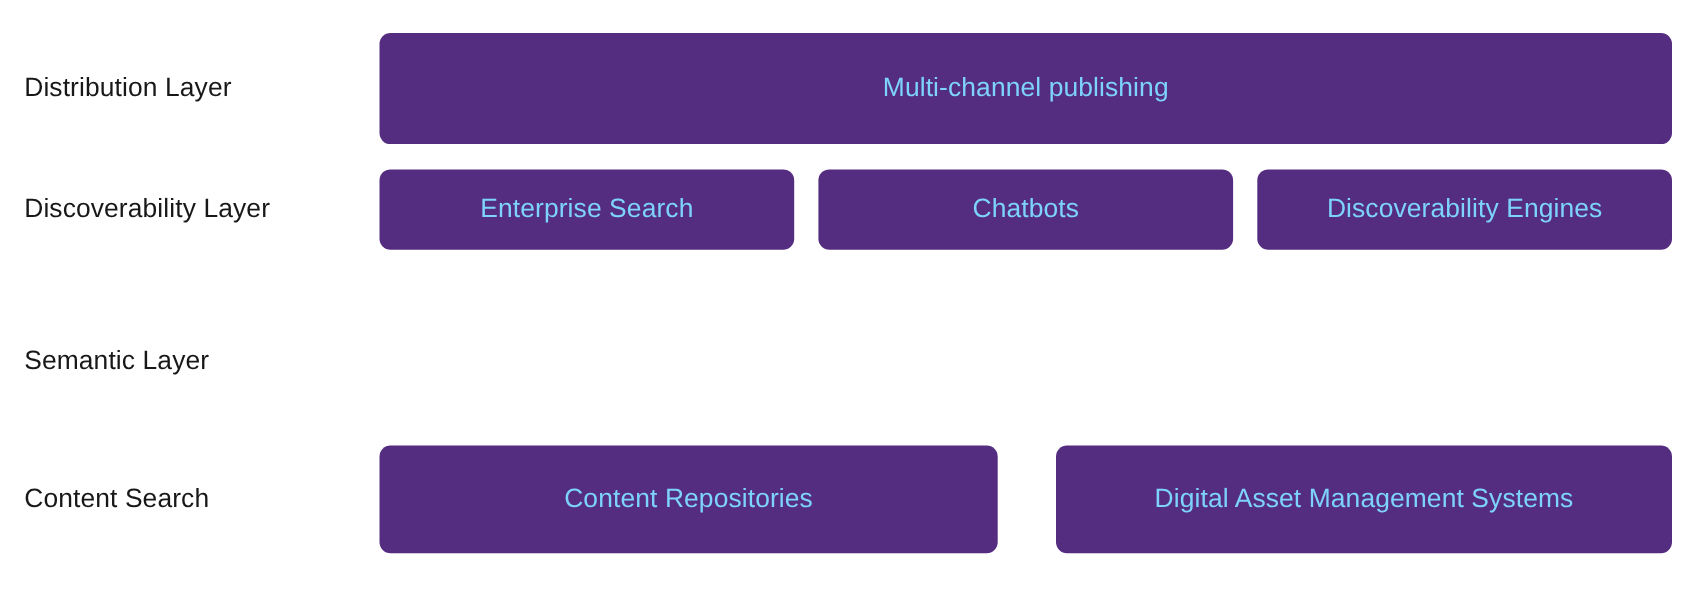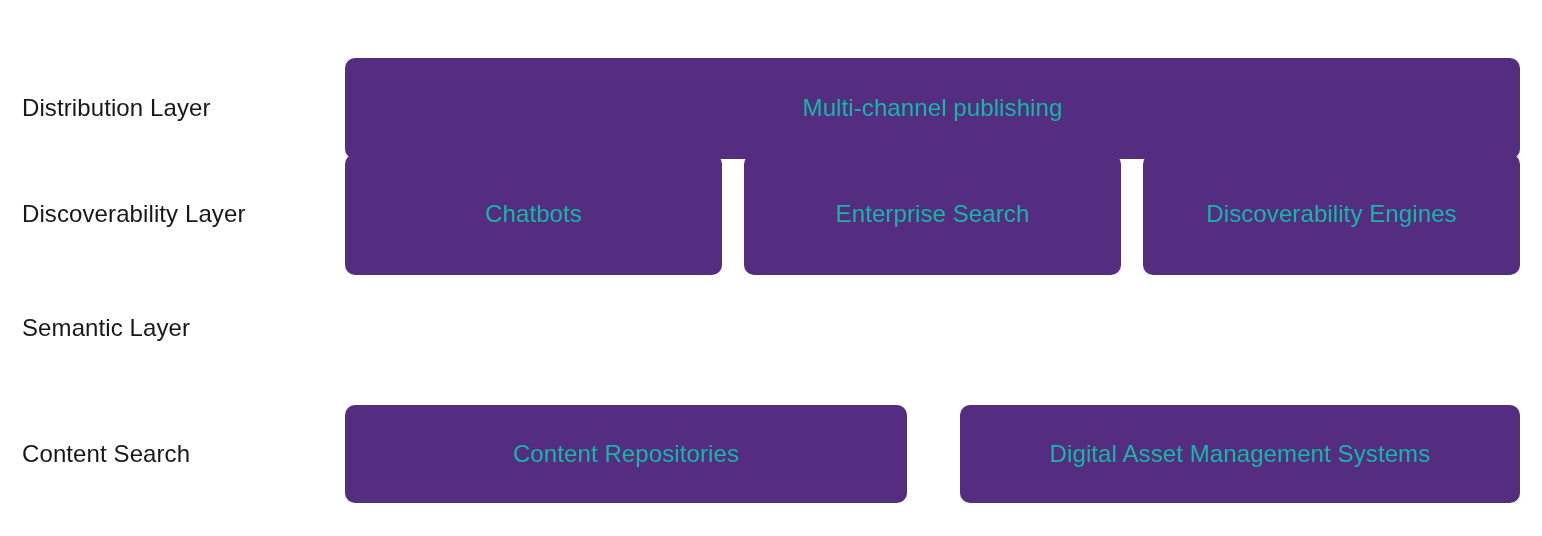--- a/index.html
+++ b/index.html
@@ -46,41 +46,41 @@
     width: 1175px;
     height: 100%;
     display: flex;
     flex-direction: row;
     align-items: stretch;
     gap: 22px;
   }
   .node-box {
     background: #552D80;
     border-radius: 10px;
-    color: #14b8a6;
+    color: #7dd3fc;
     font-size: 24px;
     font-weight: 400;
     line-height: 1.42;
     letter-spacing: 0.1px;
     display: flex;
     align-items: center;
     justify-content: center;
     text-align: center;
     padding: 4px 10px;
     box-sizing: border-box;
     flex: 1 1 auto;
   }
   .node-box .node-text {
     display: block;
     max-width: 100%;
   }
 
   
-  #row-distribution    { top: 30px;  height: 101px; margin-top: 28px; }
-  #row-discoverability { top: 154px; height: 121px; }
+  #row-distribution    { top: 30px;  height: 101px; }
+  #row-discoverability { top: 154px; height: 73px; }
   #row-semantic        { top: 279px; height: 99px; }
   #row-content         { top: 405px; height: 98px; }
 
   
   #row-discoverability .boxes .node-box { flex: 1 1 0; }
 
   
   #row-content .boxes { gap: 28px; }
   #row-content .boxes .node-box:nth-child(1) { flex: 577 1 0; }
   #row-content .boxes .node-box:nth-child(2) { flex: 575 1 0; margin-left: 25px; }
@@ -96,24 +96,24 @@
       <div class="node-box">
         <span class="node-text">Multi-channel publishing</span>
       </div>
     </div>
   </div>
 
   <div class="layer-row" id="row-discoverability">
     <div class="row-label">Discoverability Layer</div>
     <div class="boxes">
       <div class="node-box">
-        <span class="node-text">Chatbots</span>
+        <span class="node-text">Enterprise Search</span>
       </div>
       <div class="node-box">
-        <span class="node-text">Enterprise Search</span>
+        <span class="node-text">Chatbots</span>
       </div>
       <div class="node-box">
         <span class="node-text">Discoverability Engines</span>
       </div>
     </div>
   </div>
 
   <div class="layer-row" id="row-semantic">
     <div class="row-label">Semantic Layer</div>
   </div>

